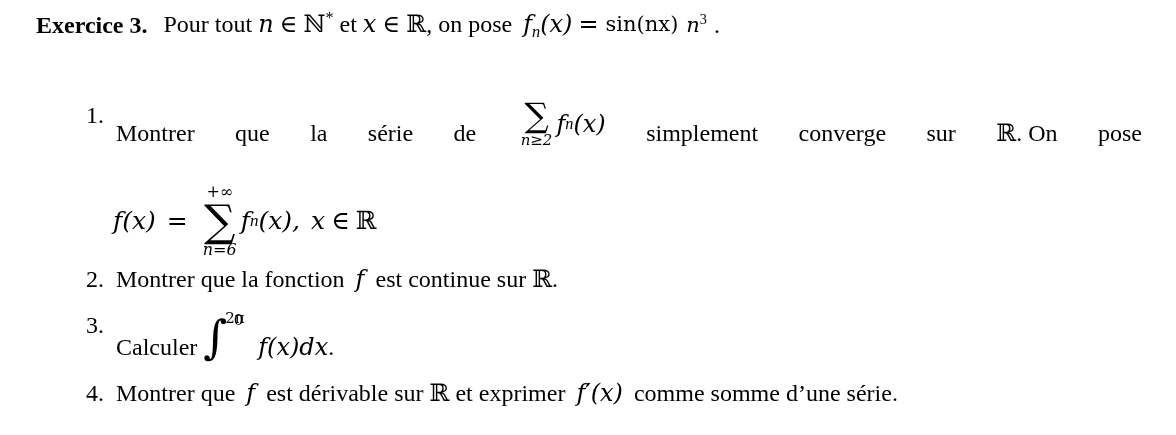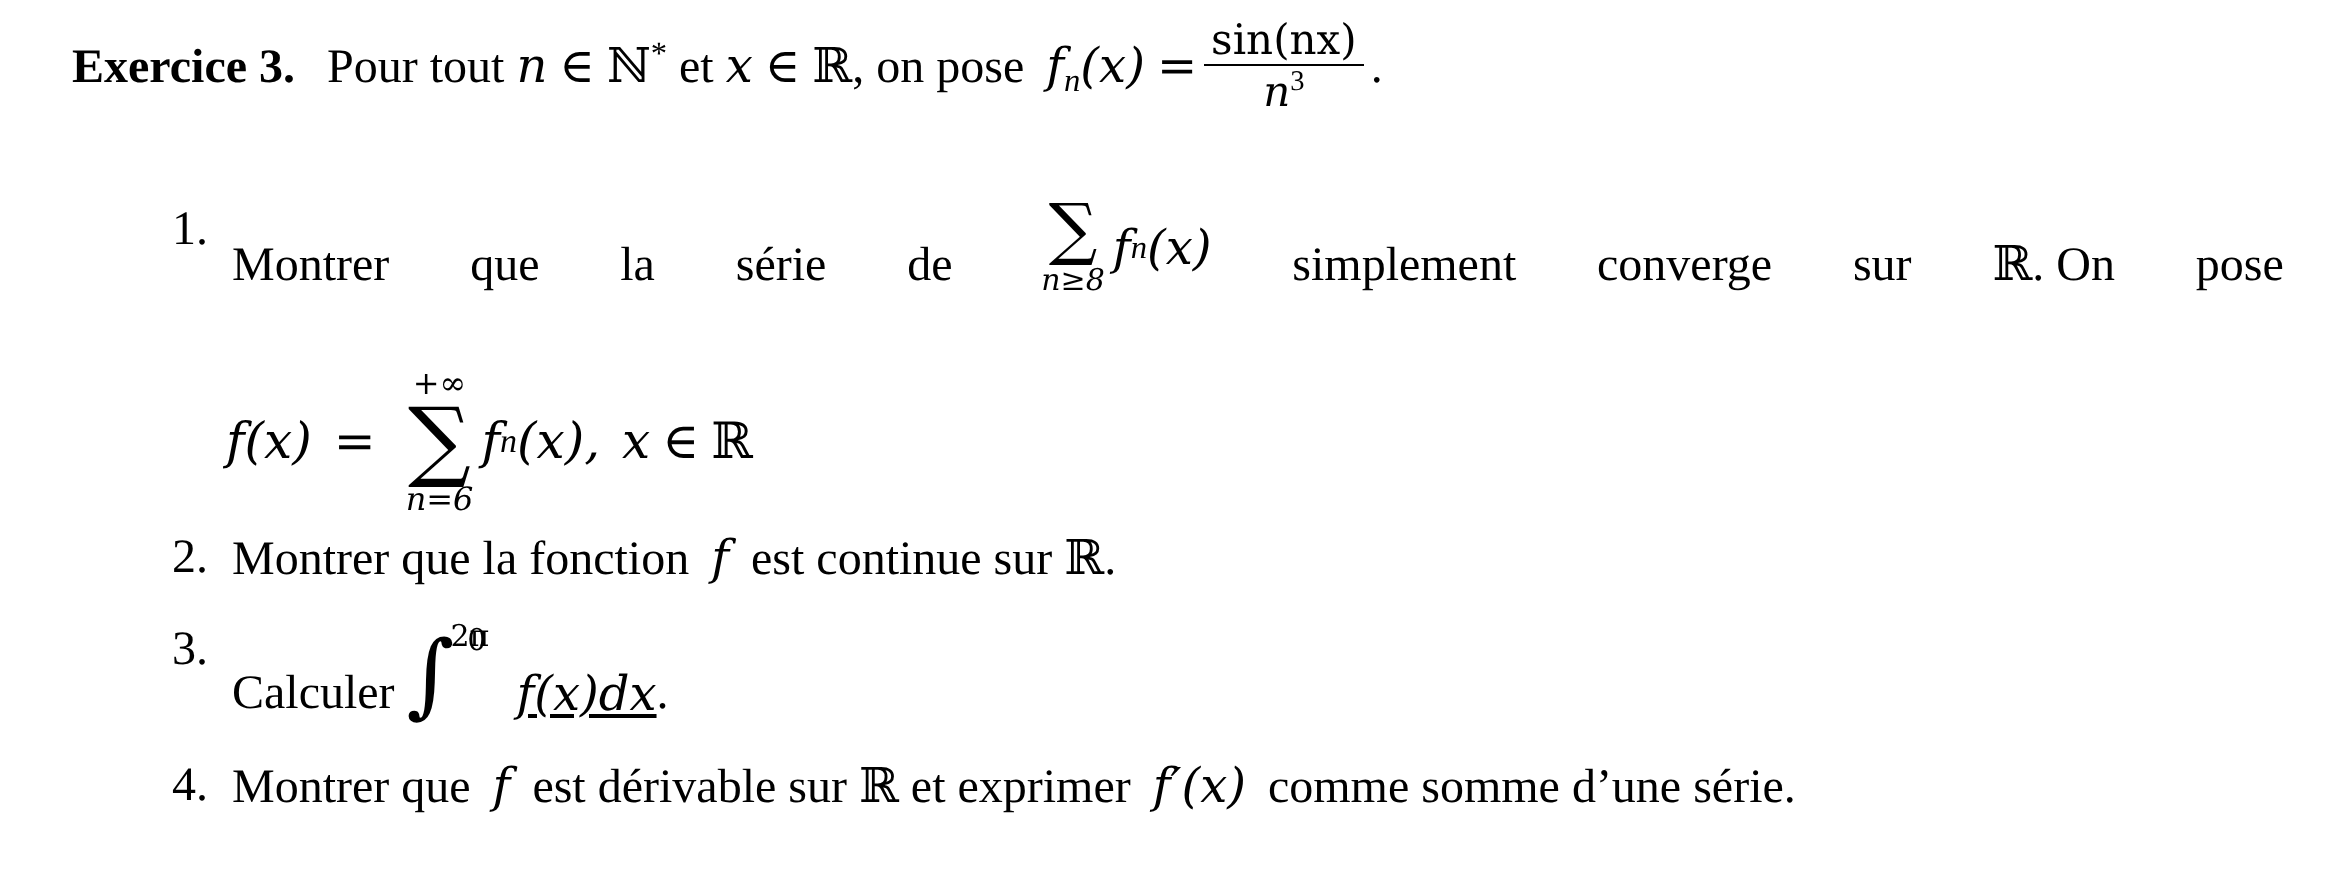--- a/index.html
+++ b/index.html
@@ -67,22 +67,22 @@
   }
   .ex-text {
     font-size: 24px;
   }
   .sp { display: inline-block; width: 6px; }
   .sp-wide { display: inline-block; width: 11px; }
 
   
   .frac {
     display: inline-flex;
-    flex-direction: column;
-    align-items: center;
+    flex-direction: row;
+    align-items: flex-end;
     vertical-align: middle;
     margin: 0 3px;
     position: relative;
     top: -1px;
   }
   .frac .num {
     font-size: 21px;
     padding: 0 4px 1px 4px;
     line-height: 1.05;
   }
@@ -215,21 +215,21 @@
   .intg .lims .up {
     position: relative;
     left: 7px;
     top: -1px;
   }
   .intg .lims .lo {
     position: relative;
     left: -4px;
     bottom: -1px;
   }
-  .intg-body { margin-left: 9px; text-decoration: underline; }
+  .intg-body { margin-left: 9px; }
 </style>
 </head>
 <body>
 
 <div class="page">
 
   <div class="ex-line">
     <span class="ex-title">Exercice 3.</span>
     <span class="ex-text">
       <span>Pour tout</span><span class="sp"></span><span class="math">n</span><span class="sp"></span><span class="op">∈</span><span class="sp"></span><span class="bb">ℕ</span><span class="supup">*</span><span class="sp"></span><span>et</span><span class="sp"></span><span class="math">x</span><span class="sp"></span><span class="op">∈</span><span class="sp"></span><span class="bb">ℝ</span><span>, on pose</span><span class="sp-wide"></span><span class="math">f</span><span class="sub">n</span><span class="math">(x)</span><span class="sp"></span><span class="op">=</span>
@@ -246,21 +246,21 @@
     <span class="item-num">1.</span>
     <span class="item-body">
       <span>Montrer</span>
       <span>que</span>
       <span>la</span>
       <span>série</span>
       <span>de</span>
       <span style="display:inline-flex;align-items:center;">
         <span class="sum-inline">
           <span class="sigma">∑</span>
-          <span class="lim">n≥8</span>
+          <span class="lim">n≥2</span>
         </span>
         <span class="math">f</span>
           <span class="sub">n</span>
           <span class="math">(x)</span>
       </span>
       <span>simplement</span>
       <span>converge</span>
       <span>sur</span>
       <span><span class="bb">ℝ</span><span>. On</span></span>
       <span>pose</span>

